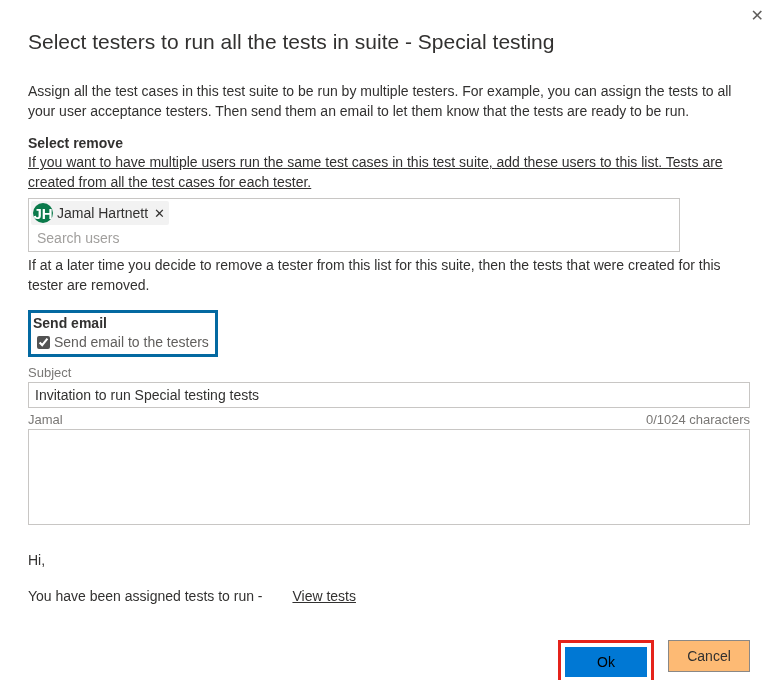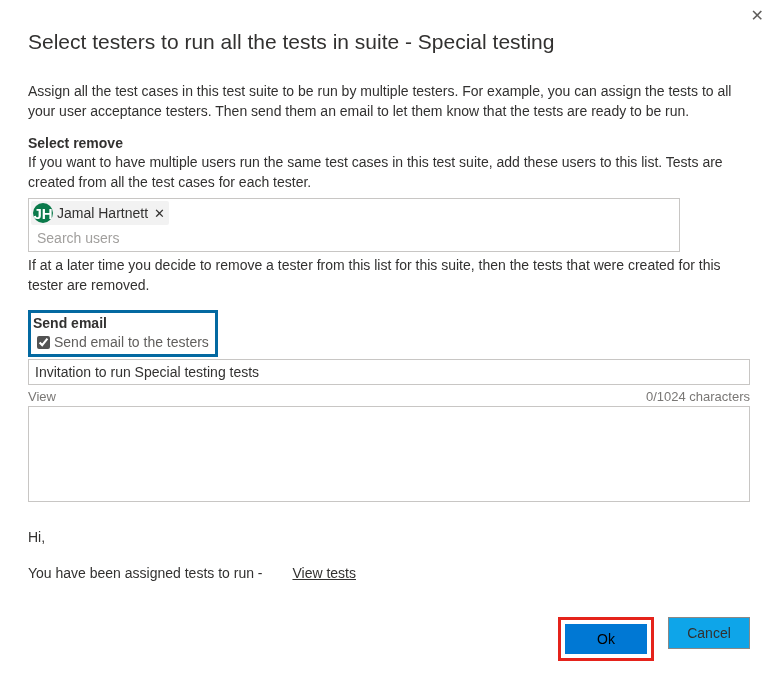--- a/index.html
+++ b/index.html
@@ -43,20 +43,21 @@
   .section-heading {
     font-weight: 700;
     font-size: 14px;
     margin-bottom: 2px;
   }
   .subdesc {
     font-size: 14px;
     color: #323130;
     line-height: 1.4;
     margin-bottom: 6px;
+    text-decoration: underline;
   }
   .tester-input-box {
     border: 1px solid #c8c6c4;
     width: 652px;
     padding: 0;
   }
   .chip-row {
     display: flex;
     align-items: center;
     padding: 2px 2px;
@@ -185,21 +186,21 @@
     display: inline-flex;
     align-items: center;
     justify-content: center;
   }
   .btn-primary {
     background: #0078d4;
     color: #000000;
     border-color: #0078d4;
   }
   .btn-default {
-    background: #0ea5e9;
+    background: #fdba74;
     color: #323130;
     border: 1px solid #8a8886;
     height: 32px;
   }
 </style>
 </head>
 <body>
 
 <div class="dialog">
 
@@ -229,24 +230,25 @@
 
   <div class="send-email-block">
     <span class="highlight-red">
       <div class="section-heading">Send email</div>
       <div class="checkbox-row">
         <input type="checkbox" id="cb" checked="" style="">
         <label for="cb">Send email to the testers</label>
       </div>
     </span>
 
+    <div class="field-label">Subject</div>
     <input class="subject-input" type="text" value="Invitation to run Special testing tests" style="">
 
     <div class="note-row">
-      <span>View</span>
+      <span>Jamal</span>
       <span>0/1024 characters</span>
     </div>
     <textarea class="note-textarea" style=""></textarea>
   </div>
 
   <div class="preview">
     <div>Hi,</div>
     <div class="line2">
       <span>You have been assigned tests to run - </span><a>View tests</a>
     </div>

